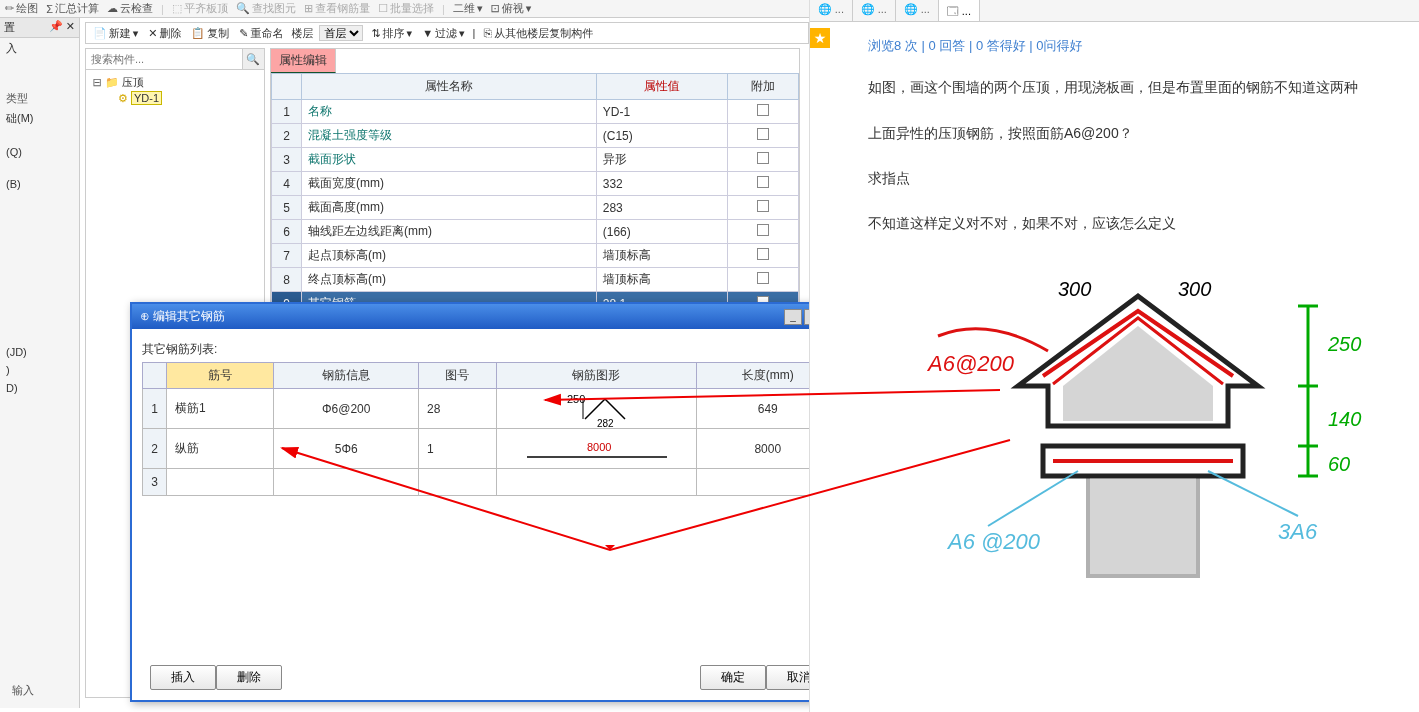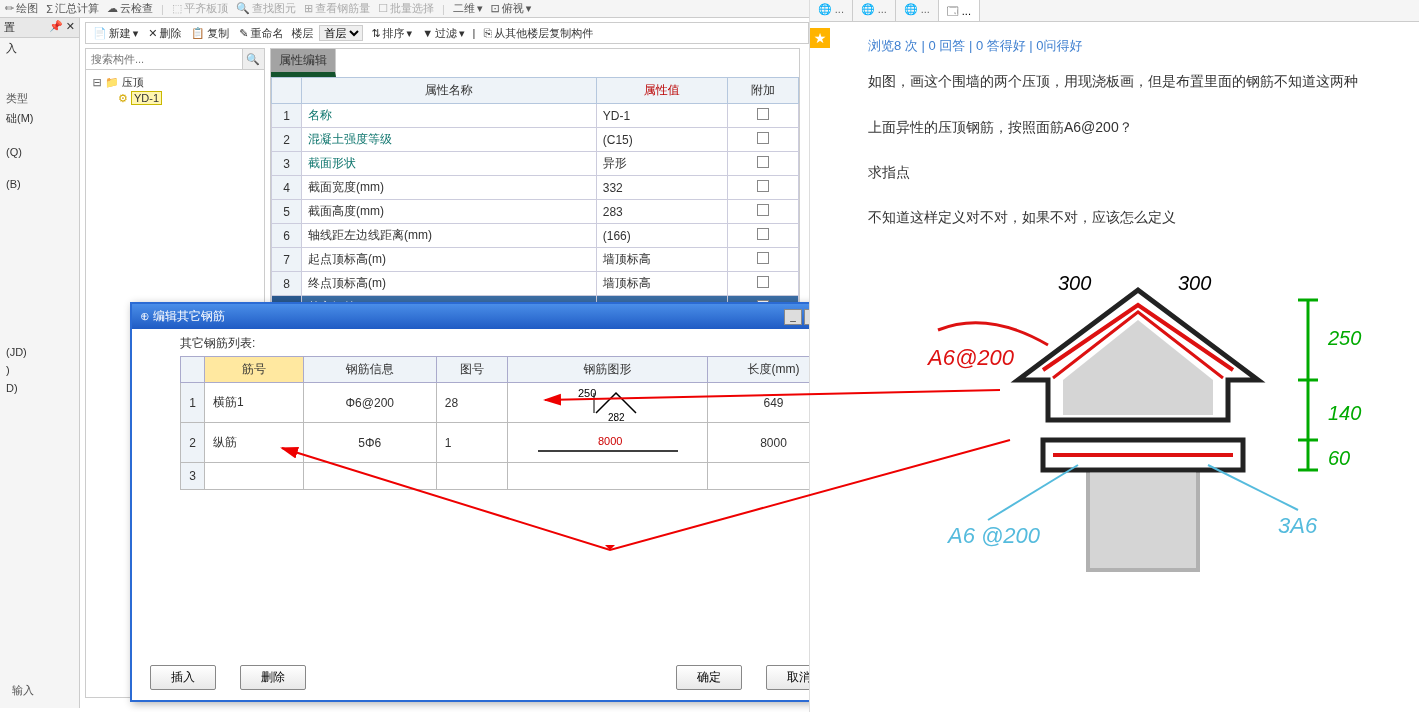--- a/index.html
+++ b/index.html
@@ -27,59 +27,59 @@
 .tree-panel .search-row { display: flex; border-bottom: 1px solid #ccc; }
 .tree-panel input { flex: 1; border: none; padding: 3px 5px; font-size: 11px; outline: none; }
 .tree-panel .search-btn { width: 22px; background: #eee; border-left: 1px solid #ccc; text-align: center; line-height: 20px; cursor: pointer; }
 .tree-panel .tree { padding: 4px; }
 .tree-node { padding: 1px 0 1px 14px; }
 .tree-node .sel { background: #fff6b0; border: 1px solid #c9b800; padding: 0 2px; }
 .tree-toggle { display: inline-block; width: 10px; text-align: center; color: #666; }
 
 
 .prop-panel { position: absolute; top: 48px; left: 270px; width: 530px; border: 1px solid #ccc; background: #fff; }
-.prop-panel .pp-tab { background: #a3a3a3; border-bottom: 5px solid #14532d; padding: 3px 8px; font-size: 12px; display: inline-block; border-right: 1px solid #ccc; }
+.prop-panel .pp-tab { background: #fca5a5; border-bottom: 1px solid #14532d; padding: 3px 8px; font-size: 12px; display: inline-block; border-right: 1px solid #ccc; }
 .prop-table { width: 100%; border-collapse: collapse; font-size: 12px; }
 .prop-table th { background: #eef3f8; border: 1px solid #b5c7de; padding: 4px; font-weight: normal; }
 .prop-table th.val { color: #b00; font-family: Liberation Serif, serif; }
 .prop-table td { border: 1px solid #ccd; padding: 3px 6px; }
 .prop-table td.num { background: #eef3f8; text-align: center; width: 30px; }
 .prop-table tr.active td { background: #3b6ea5; color: #fff; }
 .prop-table tr.active td.num { background: #2a5a90; color: #fff; }
 .prop-table td.blue { color: #0f766e; }
 .prop-table td.chk { text-align: center; }
 .chkbox { display: inline-block; width: 12px; height: 12px; border: 1px solid #888; background: #fff; }
 
 
 .dialog { position: absolute; top: 302px; left: 130px; width: 722px; height: 400px; border: 2px solid #2b6bd4; background: #fff; box-shadow: 2px 2px 8px rgba(0,0,0,0.3); }
 .dialog .titlebar { background: linear-gradient(#4a8ee8, #1f5bc4); color: #fff; padding: 4px 8px; font-size: 12px; display: flex; align-items: center; justify-content: space-between; }
 .dialog .win-btns { display: flex; gap: 2px; }
 .dialog .win-btn { width: 18px; height: 16px; background: #ddd; border: 1px solid #888; text-align: center; font-size: 10px; line-height: 13px; color: #333; cursor: pointer; }
 .dialog .win-btn.close { background: #e85030; color: #fff; border-color: #a03020; }
-.dialog .dlg-body { padding: 6px 10px; margin-left: 38px; }
+.dialog .dlg-body { padding: 12px 10px; }
 .dialog .dlg-label { font-size: 12px; margin-bottom: 4px; }
 .rebar-table { width: 100%; border-collapse: collapse; font-size: 12px; border: 1px solid #999; }
 .rebar-table th { background: #eef3f8; border: 1px solid #aac; padding: 4px; font-weight: normal; }
 .rebar-table th.sel { background: #ffe8a0; }
 .rebar-table td { border: 1px solid #bbb; padding: 6px; text-align: center; }
 .rebar-table td.num { background: #eef3f8; width: 24px; }
 .rebar-table td.left { text-align: left; padding-left: 8px; }
 .rebar-table .shape-cell { position: relative; height: 40px; }
 .dlg-buttons { position: absolute; bottom: 10px; left: 0; right: 0; display: flex; justify-content: space-between; padding: 0 18px; }
-.dlg-buttons .grp { display: flex; gap: 24px; }
+.dlg-buttons .grp { display: flex; gap: 0; }
 .btn { padding: 3px 20px; border: 1px solid #888; background: linear-gradient(#fff,#e8e8e8); cursor: pointer; font-size: 12px; border-radius: 2px; }
 
 
 .right-area { position: absolute; top: 0; left: 809px; right: 0; height: 712px; background: #fff; border-left: 1px solid #ddd; }
 .browser-tabs { height: 22px; border-bottom: 1px solid #ccc; background: #f5f5f5; display: flex; font-size: 11px; overflow: hidden; }
 .browser-tabs .btab { padding: 3px 8px; border-right: 1px solid #ccc; color: #666; white-space: nowrap; }
 .browser-tabs .btab.active { background: #fff; color: #000;}
 .star { position: absolute; top: 28px; left: 0; width: 20px; height: 20px; background: #ffb400; color: #fff; text-align: center; line-height: 20px; font-size: 14px; }
 .q-content { padding: 12px 40px 12px 58px; font-size: 14px; line-height: 1.8; color: #333; }
-.q-stats { color: #4080d0; font-size: 13px; margin-bottom: 12px; }
+.q-stats { color: #4080d0; font-size: 13px; margin-bottom: 18px; }
 .q-content p { margin-bottom: 20px; }
 
 
 .overlay-svg { position: absolute; top: 0; left: 0; pointer-events: none; }
 </style>
 </head>
 <body>
 
 <div class="top-toolbar">
   <span class="tb-item">✏ <span>绘图</span></span>

